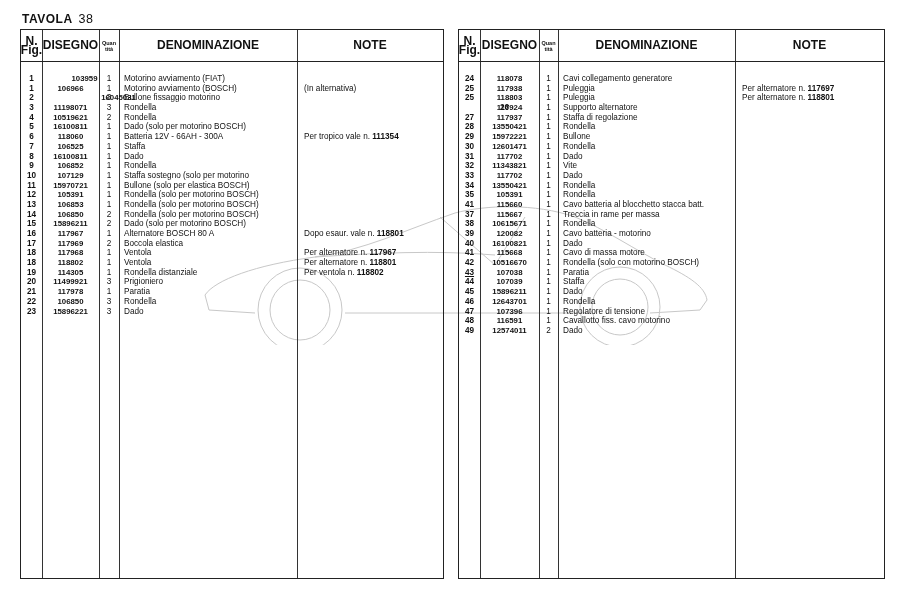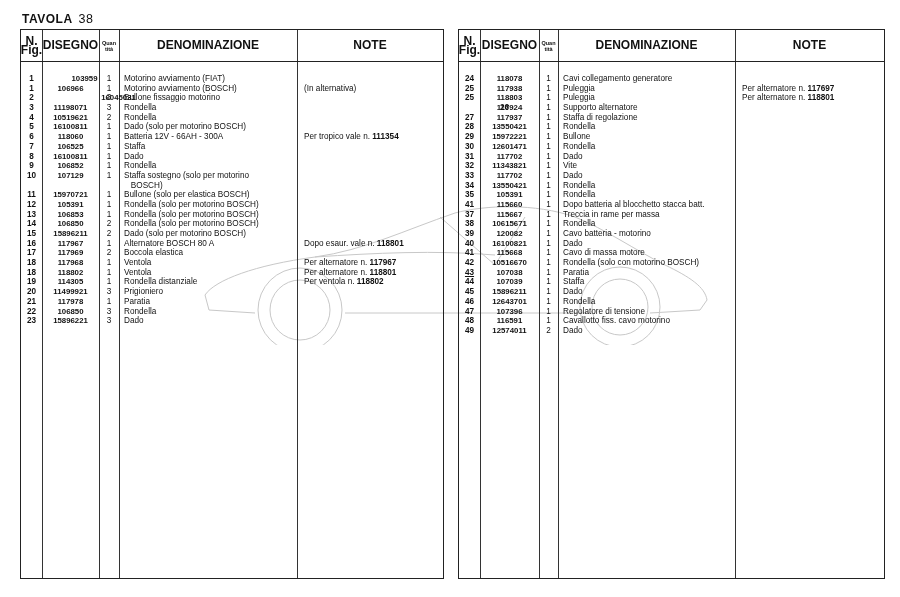--- a/index.html
+++ b/index.html
@@ -142,27 +142,20 @@
         <span class="c note" style="left: 283px; width: 140px;"></span>
       </div>
       <div class="row">
         <span class="c fig" style="left: 0px; width: 21px;">10</span>
         <span class="c dis" style="left: 21px; width: 57px;">107129</span>
         <span class="c qty" style="left: 78px; width: 20px;">1</span>
         <span class="c den" style="left: 103px; width: 175px; white-space: pre;">Staffa sostegno (solo per motorino</span>
         <span class="c note" style="left: 283px; width: 140px;"></span>
       </div>
       <div class="row">
-        <span class="c fig" style="left: 0px; width: 21px;"></span>
-        <span class="c dis" style="left: 21px; width: 57px;"></span>
-        <span class="c qty" style="left: 78px; width: 20px;"></span>
-        <span class="c den" style="left: 103px; width: 175px; white-space: pre;">   BOSCH)</span>
-        <span class="c note" style="left: 283px; width: 140px;"></span>
-      </div>
-      <div class="row">
         <span class="c fig" style="left: 0px; width: 21px;">11</span>
         <span class="c dis" style="left: 21px; width: 57px;">15970721</span>
         <span class="c qty" style="left: 78px; width: 20px;">1</span>
         <span class="c den" style="left: 103px; width: 175px; white-space: pre;">Bullone (solo per elastica BOSCH)</span>
         <span class="c note" style="left: 283px; width: 140px;"></span>
       </div>
       <div class="row">
         <span class="c fig" style="left: 0px; width: 21px;">12</span>
         <span class="c dis" style="left: 21px; width: 57px;">105391</span>
         <span class="c qty" style="left: 78px; width: 20px;">1</span>
@@ -358,21 +351,21 @@
         <span class="c fig" style="left: 0px; width: 21px;">35</span>
         <span class="c dis" style="left: 21px; width: 59px;">105391</span>
         <span class="c qty" style="left: 80px; width: 19px;">1</span>
         <span class="c den" style="left: 104px; width: 180px; white-space: pre;">Rondella</span>
         <span class="c note" style="left: 283px; width: 142px;"></span>
       </div>
       <div class="row">
         <span class="c fig" style="left: 0px; width: 21px;">41</span>
         <span class="c dis" style="left: 21px; width: 59px;">115660</span>
         <span class="c qty" style="left: 80px; width: 19px;">1</span>
-        <span class="c den" style="left: 104px; width: 180px; white-space: pre;">Dopo batteria al blocchetto stacca batt.</span>
+        <span class="c den" style="left: 104px; width: 180px; white-space: pre;">Cavo batteria al blocchetto stacca batt.</span>
         <span class="c note" style="left: 283px; width: 142px;"></span>
       </div>
       <div class="row">
         <span class="c fig" style="left: 0px; width: 21px;">37</span>
         <span class="c dis" style="left: 21px; width: 59px;">115667</span>
         <span class="c qty" style="left: 80px; width: 19px;">1</span>
         <span class="c den" style="left: 104px; width: 180px; white-space: pre;">Treccia in rame per massa</span>
         <span class="c note" style="left: 283px; width: 142px;"></span>
       </div>
       <div class="row">

